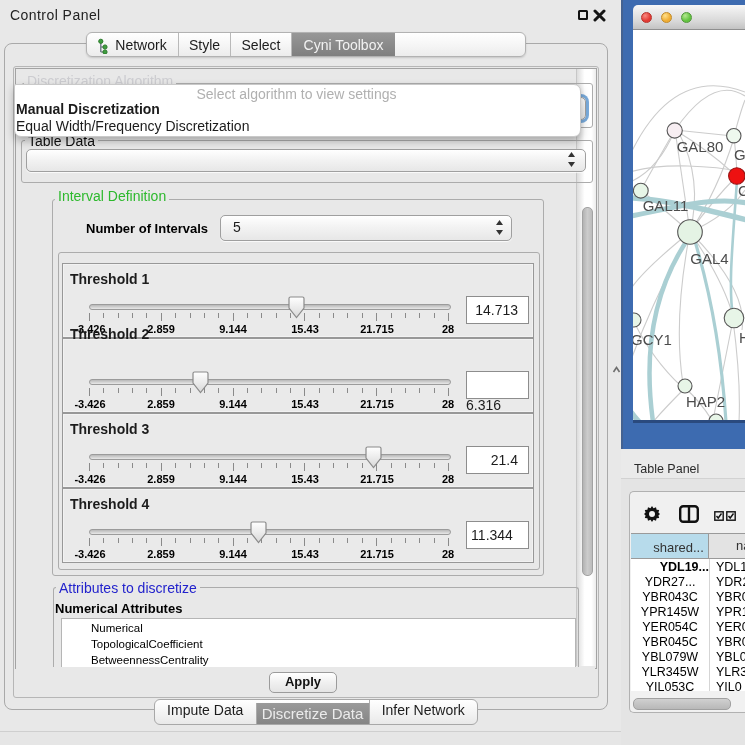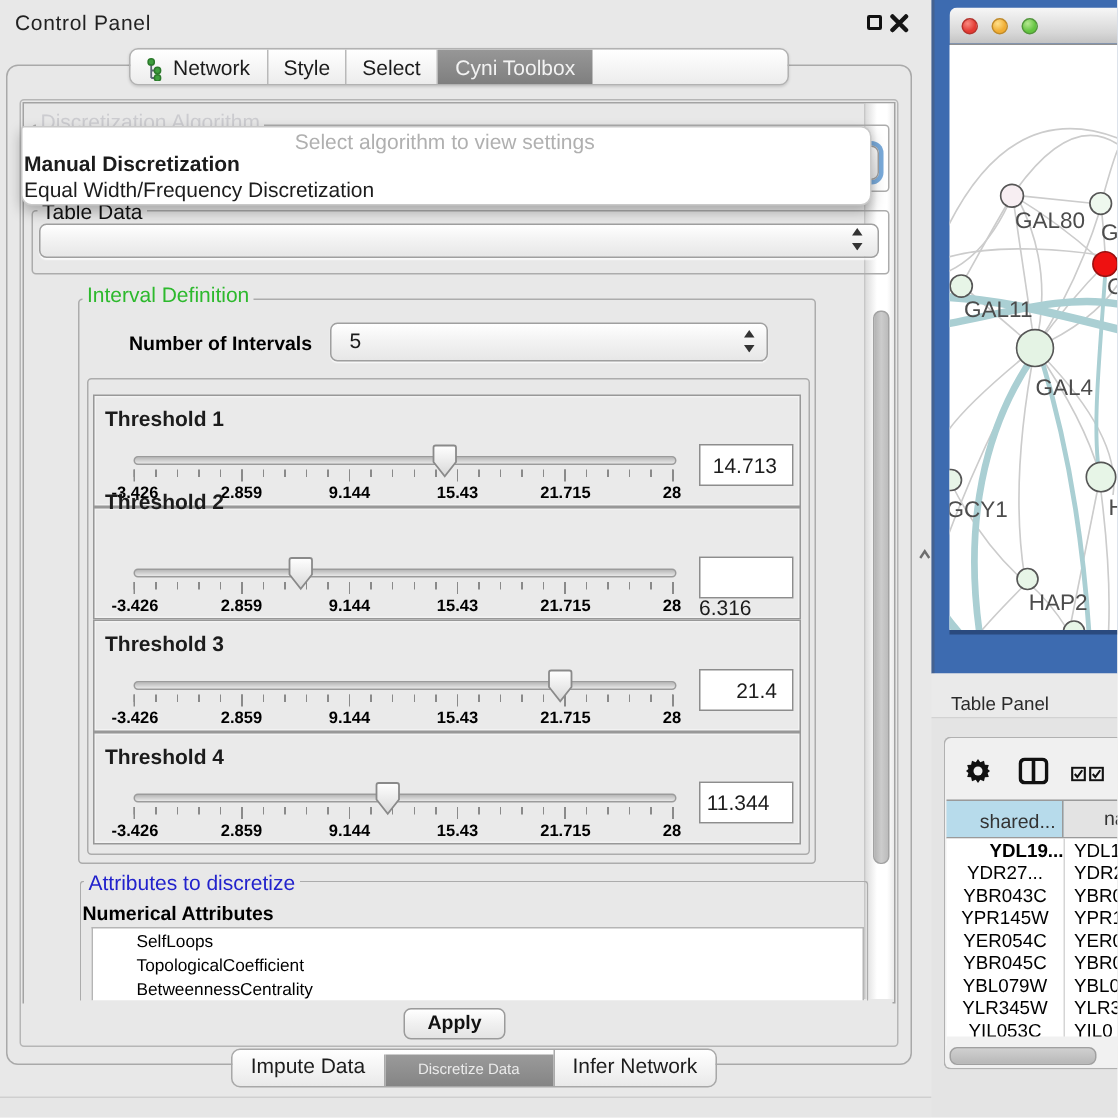--- a/index.html
+++ b/index.html
@@ -128,28 +128,28 @@
         <linearGradient id="thg" x1="0" y1="0" x2="0" y2="1">
           <stop offset="0" stop-color="#ffffff"></stop>
           <stop offset="1" stop-color="#d8d8d8"></stop>
         </linearGradient>
       </defs>
     </svg>
 <div class="grp" style="left:53px;top:587px;width:524px;height:100px;border-bottom:none;"></div>
 <div class="glabel" style="left:56px;top:581px;color:#2222cc;">Attributes to discretize</div>
 <div class="ab b" style="left:55px;top:601px;font-size:13px;white-space:nowrap;">Numerical Attributes</div>
 <div class="ab" style="left:61px;top:618px;width:515px;height:49px;background:#fff;border:1px solid #b5b5b5;border-bottom:none;box-sizing:border-box;"></div>
-<div class="ab" style="left:91px;top:622px;font-size:11.5px;white-space:nowrap;">SelfLoops</div>
+<div class="ab" style="left:91px;top:622px;font-size:11.5px;white-space:nowrap;">Numerical</div>
 <div class="ab" style="left:91px;top:638px;font-size:11.5px;white-space:nowrap;">TopologicalCoefficient</div>
 <div class="ab" style="left:91px;top:654px;font-size:11.5px;white-space:nowrap;">BetweennessCentrality</div>
 <div class="ab" style="left:16px;top:667px;width:579px;height:29px;background:#e8e8e8;"></div>
 <div class="ab" style="left:269px;top:672px;width:66px;height:19px;border:1px solid #9b9b9b;border-radius:5px;background:linear-gradient(#ffffff,#f0f0f0 50%,#e4e4e4);text-align:center;line-height:17px;font-size:13px;font-weight:bold;color:#111;">Apply</div>
 <div class="ab" style="left:142px;top:699px;width:322px;height:24px;border:1px solid #a8a8a8;border-radius:6px;overflow:hidden;background:linear-gradient(#ffffff,#f2f2f2 60%,#e9e9e9);z-index:5;margin-left:12px;">
 <div style="position:absolute;left:0px;top:0;width:100.5px;height:24px;color:#1c1c1c;display:flex;align-items:center;justify-content:center;font-size:14px;box-sizing:border-box;padding-bottom:4px;">Impute Data</div>
-<div style="position:absolute;left:100.5px;top:3px;width:113.0px;height:24px;border-left:1px solid #aaaaaa;background:linear-gradient(#9a9a9a,#828282);color:#ebebeb;display:flex;align-items:center;justify-content:center;font-size:10px;box-sizing:border-box;padding-bottom:4px;">Discretize Data</div>
+<div style="position:absolute;left:100.5px;top:3px;width:113.0px;height:24px;border-left:1px solid #aaaaaa;background:linear-gradient(#9a9a9a,#828282);color:#ebebeb;display:flex;align-items:center;justify-content:center;font-size:15px;box-sizing:border-box;padding-bottom:4px;">Discretize Data</div>
 <div style="position:absolute;left:213.5px;top:0;width:108.5px;height:24px;border-left:1px solid #aaaaaa;color:#1c1c1c;display:flex;align-items:center;justify-content:center;font-size:14px;box-sizing:border-box;padding-bottom:4px;">Infer Network</div>
 </div>
 <div class="ab" style="left:0px;top:731px;width:621px;height:1px;background:#cfcfcf;"></div>
 <div class="ab" style="left:0px;top:732px;width:621px;height:13px;background:#e6e6e6;"></div>
 <svg class="ab" style="left:612px;top:365px;" width="9" height="9" viewBox="0 0 9 9">
       <path d="M1.5 7 L4.5 2.5 L7.5 7" fill="none" stroke="#6e6e6e" stroke-width="1.6"></path>
     </svg>
 <div class="ab" style="left:621px;top:0px;width:124px;height:449px;background:#3d6bb0;"></div>
 <div class="ab" style="left:621px;top:0px;width:2px;height:449px;background:#54535a;opacity:.35;"></div>
 <div class="ab" style="left:633px;top:5px;width:112px;height:24px;background:linear-gradient(#f7f7f7,#d7d7d7 70%,#c3c3c3);border-radius:5px 0 0 0;border-bottom:1px solid #8f8f8f;"></div>

